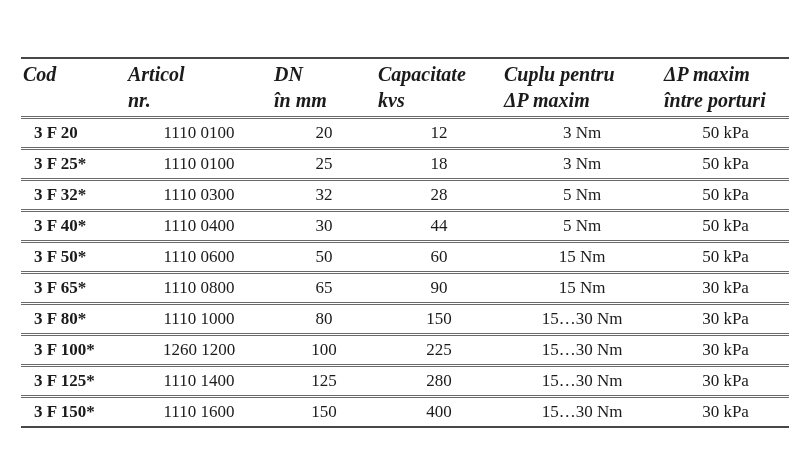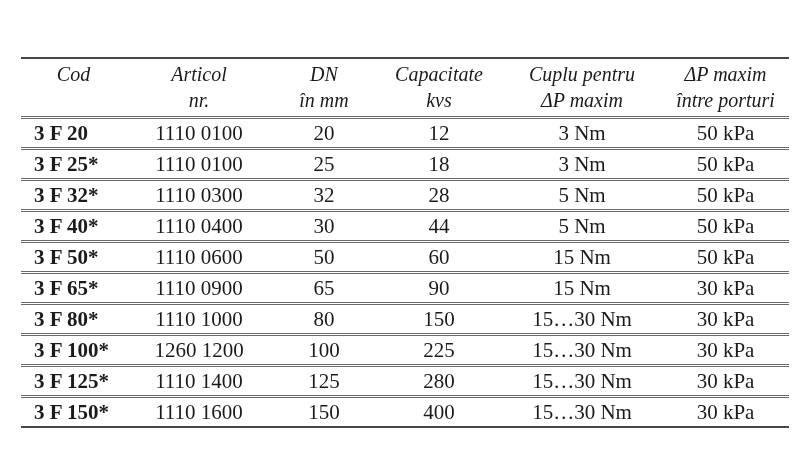--- a/index.html
+++ b/index.html
@@ -33,33 +33,33 @@
     border-bottom: 3px double #6a6a6a;
   }
   tbody tr {
     border-bottom: 3px double #6a6a6a;
   }
   tbody tr:last-child {
     border-bottom: none;
   }
   th {
     font-style: italic;
-    font-weight: normal;
+    font-weight: bold;
     font-size: 20px;
-    text-align: center;
+    text-align: left;
     vertical-align: top;
     padding: 2px 2px 3px 2px;
   }
   th .hl {
     line-height: 26px;
     min-height: 26px;
     white-space: nowrap;
   }
   td {
-    font-size: 21px;
+    font-size: 17px;
     text-align: center;
     vertical-align: middle;
     height: 26px;
     padding: 1px 4px;
     white-space: nowrap;
   }
   td.cod {
     text-align: left;
     font-weight: bold;
     padding-left: 13px;
@@ -147,21 +147,21 @@
     <td class="cod">3 F 50*</td>
     <td>1110 0600</td>
     <td>50</td>
     <td>60</td>
     <td>15 Nm</td>
     <td>50 kPa</td>
   </tr>
 
   <tr>
     <td class="cod">3 F 65*</td>
-    <td>1110 0900</td>
+    <td>1110 0800</td>
     <td>65</td>
     <td>90</td>
     <td>15 Nm</td>
     <td>30 kPa</td>
   </tr>
 
   <tr>
     <td class="cod">3 F 80*</td>
     <td>1110 1000</td>
     <td>80</td>

